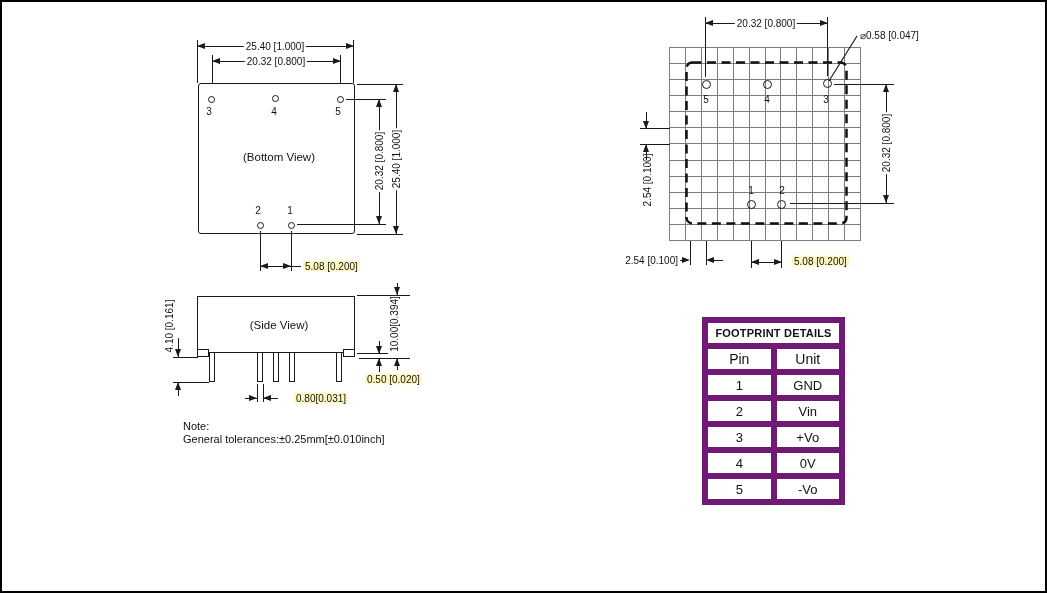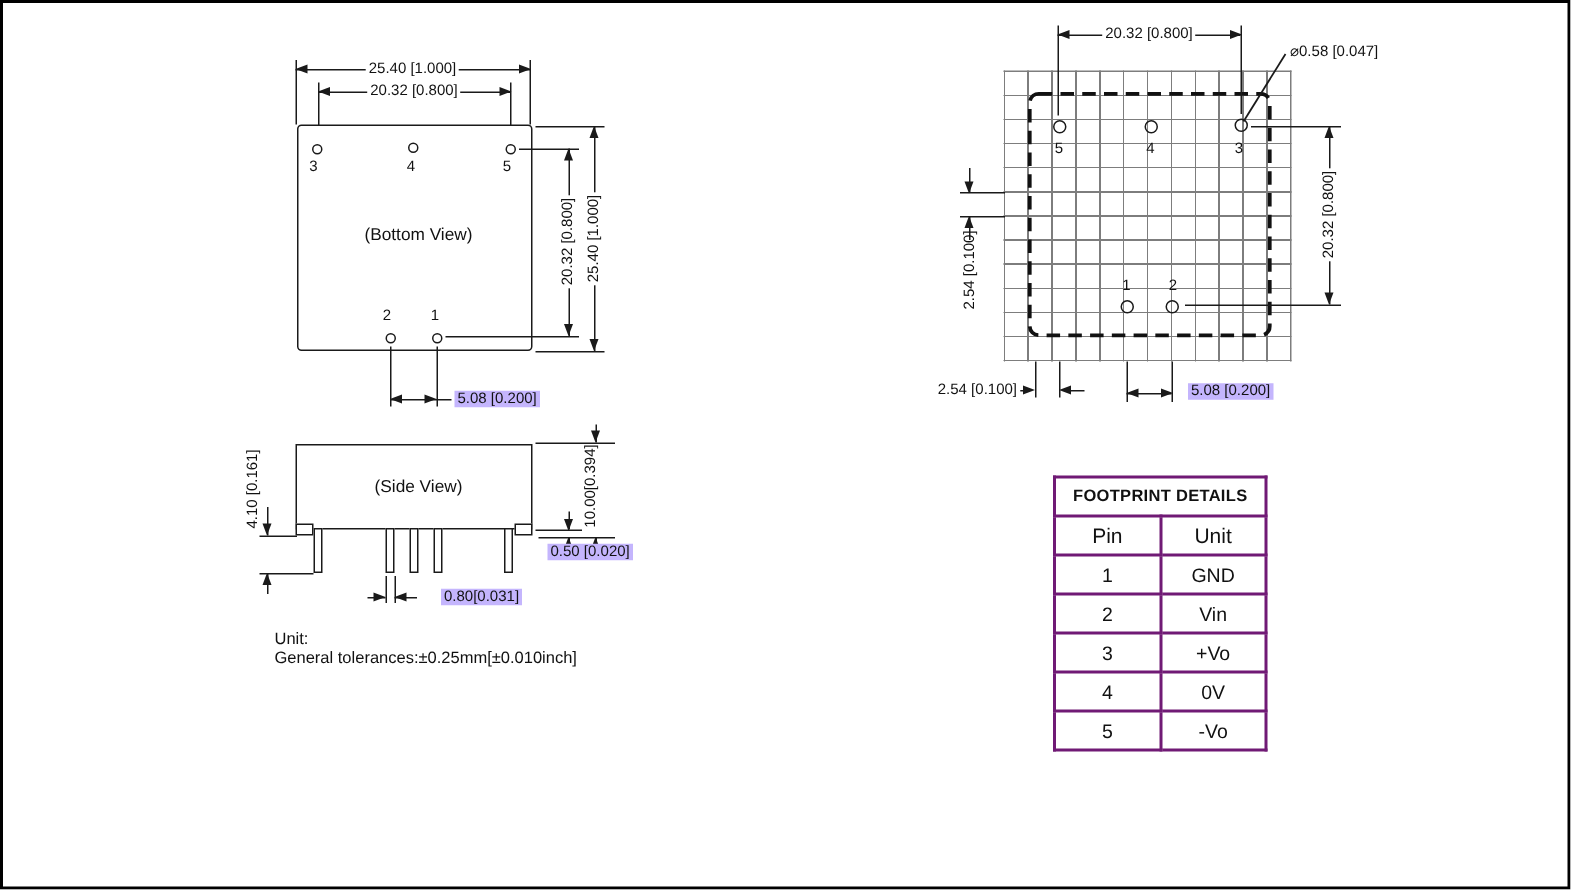--- a/index.html
+++ b/index.html
@@ -9,21 +9,21 @@
     font-family:"Liberation Sans", sans-serif; color:#111; overflow:hidden;
   }
   .canvas *, .canvas *::before, .canvas *::after { box-sizing:border-box; }
   .ln { position:absolute; background:#1a1a1a; }
   .box { position:absolute; border:1.5px solid #1a1a1a; background:#fff; }
   .circ { position:absolute; border:1px solid #1a1a1a; border-radius:50%; background:#fff; }
   .circ-t { position:absolute; border:1px solid #1a1a1a; border-radius:50%; background:transparent; }
   .hdim { position:absolute; font-size:10px; line-height:11px; white-space:nowrap;
           background:#fff; padding:0 2px; transform:translate(-50%,-50%); }
   .hdim-l { position:absolute; font-size:10px; line-height:11px; white-space:nowrap;
-          background:#c4b5fd; padding:0 2px; transform:translate(0,-50%); }
+          background:#fef9c3; padding:0 2px; transform:translate(0,-50%); }
   .hdim-r { position:absolute; font-size:10px; line-height:11px; white-space:nowrap;
           background:#fff; padding:0 2px; transform:translate(-100%,-50%); }
   .vdim { position:absolute; font-size:10px; line-height:11px; white-space:nowrap;
           background:#fff; padding:0 2px; transform:translate(-50%,-50%) rotate(-90deg); }
   .vdim-t { position:absolute; font-size:10px; line-height:11px; white-space:nowrap;
           transform:translate(-50%,-50%) rotate(-90deg); }
   .plabel { position:absolute; font-size:10px; line-height:10px; transform:translate(-50%,-50%); }
   .viewlabel { position:absolute; width:110px; text-align:center; font-size:11.5px; }
   .ar { position:absolute; width:0; height:0; }
   .ar-l { border-top:3px solid transparent; border-bottom:3px solid transparent; border-right:8px solid #1a1a1a; }
@@ -32,21 +32,21 @@
   .ar-d { border-left:3px solid transparent; border-right:3px solid transparent; border-top:8px solid #1a1a1a; }
   .grid { position:absolute; left:667px; top:45px; width:192px; height:194px;
     background-image:
       repeating-linear-gradient(to right, #7d7d7d 0, #7d7d7d 1px, transparent 1px, transparent 15.92px),
       repeating-linear-gradient(to bottom, #7d7d7d 0, #7d7d7d 1px, transparent 1px, transparent 16.08px);
   }
   .note { position:absolute; left:181px; top:418px; font-size:11px; line-height:12.8px; }
   .note span { display:block; }
   table.fp { position:absolute; left:700px; top:315px; width:143px;
     border-collapse:collapse; table-layout:fixed; }
-  table.fp td { border:2px solid #701a75; text-align:center; vertical-align:middle;
+  table.fp td { border:6px solid #701a75; text-align:center; vertical-align:middle;
     height:26px; padding:0; font-size:13px; }
   table.fp td.hd { font-size:11px; font-weight:bold; letter-spacing:0.2px; }
   table.fp td.col { font-size:14px; }
   svg.ov { position:absolute; }
 </style>
 </head>
 <body>
 
 <div class="canvas">
 
@@ -125,21 +125,21 @@
     <i class="ln" style="left:395px;top:356px;width:1px;height:12px"></i>
     <i class="ar ar-d" style="left:392px;top:285px"></i>
     <i class="ar ar-u" style="left:392px;top:356px"></i>
     <div class="vdim-t" style="left:392px;top:322px">10.00[0.394]</div>
 
     <i class="ln" style="left:355px;top:351px;width:31px;height:1px"></i>
     <i class="ln" style="left:377px;top:339px;width:1px;height:12px"></i>
     <i class="ln" style="left:377px;top:356px;width:1px;height:14px"></i>
     <i class="ar ar-d" style="left:374px;top:344px"></i>
     <i class="ar ar-u" style="left:374px;top:356px"></i>
-    <div class="hdim-l" style="left:363px;top:366px">0.50 [0.020]</div>
+    <div class="hdim-l" style="left:363px;top:377px">0.50 [0.020]</div>
 
     <i class="ln" style="left:255px;top:382px;width:1px;height:18px"></i>
     <i class="ln" style="left:261px;top:382px;width:1px;height:18px"></i>
     <i class="ln" style="left:243px;top:396px;width:12px;height:1px"></i>
     <i class="ln" style="left:261px;top:396px;width:15px;height:1px"></i>
     <i class="ar ar-r" style="left:247px;top:393px"></i>
     <i class="ar ar-l" style="left:261px;top:393px"></i>
     <div class="hdim-l" style="left:292px;top:396px">0.80[0.031]</div>
   </div>
 
@@ -229,17 +229,17 @@
         <td>0V</td>
       </tr>
       <tr>
         <td>5</td>
         <td>-Vo</td>
       </tr>
     </tbody>
   </table>
 
   <div class="note">
-    <span>Unit:</span>
+    <span>Note:</span>
     <span>General tolerances:±0.25mm[±0.010inch]</span>
   </div>
 
 </div>
 
 </body></html>

